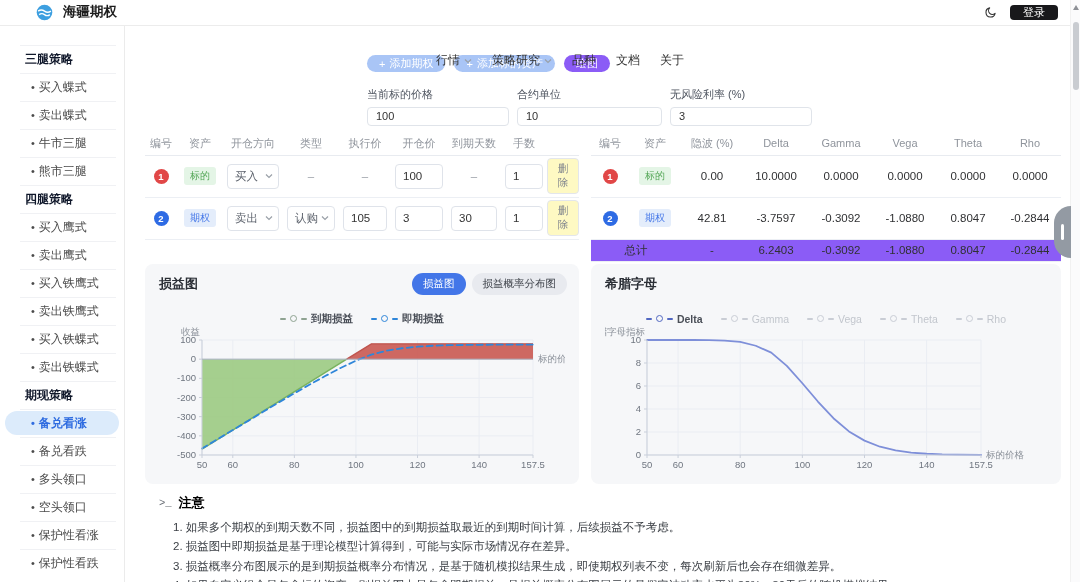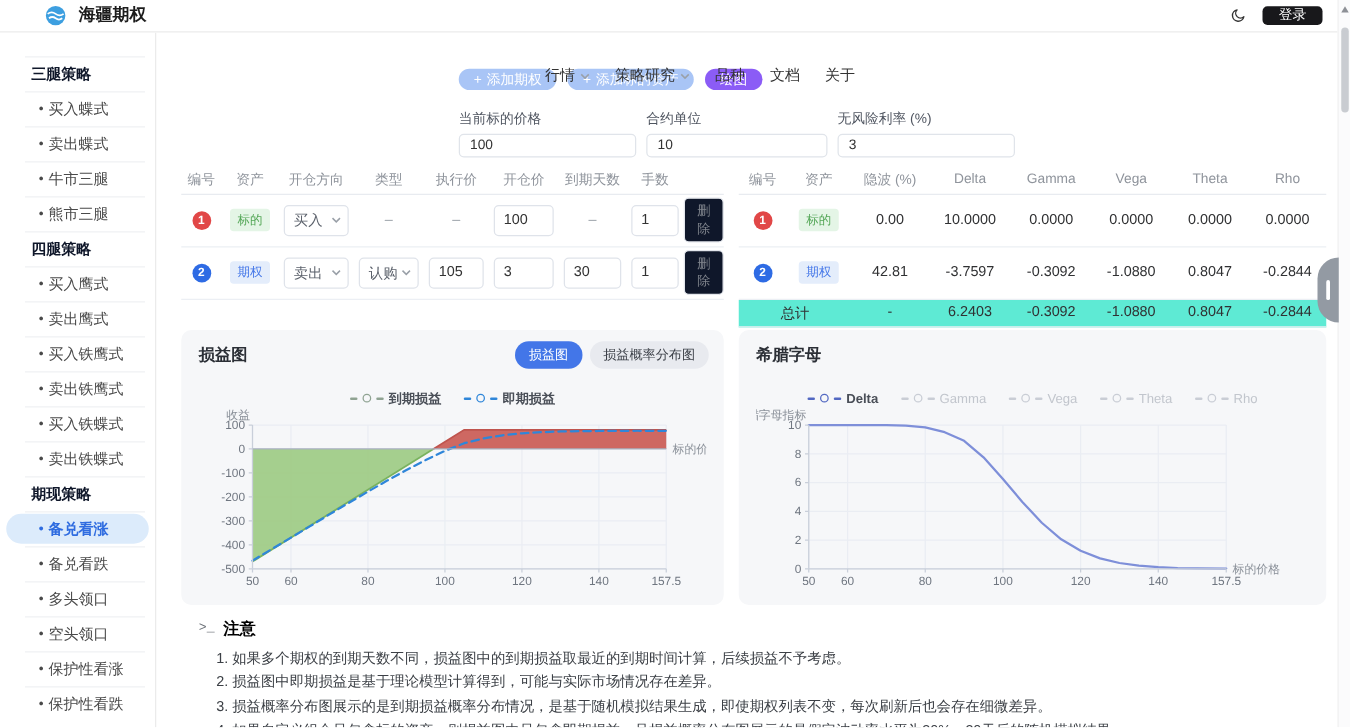--- a/index.html
+++ b/index.html
@@ -40,33 +40,33 @@
   .param label{display:block;font-size:11px;color:#4f5560;margin-bottom:4px;}
   .param input{width:100%;height:19px;border:1px solid #e0e4ea;border-radius:4px;font-size:11px;padding:0 8px;color:#333;outline:none;background:#fff;}
 
   
   .tables{display:flex;gap:12px;margin-top:6px;align-items:flex-start;}
   .tbl{font-size:11.5px;}
   .tbl-pos{width:434px;}
   .tbl-grk{width:470px;}
   .t-head{display:grid;align-items:center;height:24px;color:#8f949c;font-size:11px;border-bottom:1px solid #e8ebf0;}
   .t-row{display:grid;align-items:center;height:42px;border-bottom:1px solid #eceff4;color:#303133;}
-  .t-total{display:grid;align-items:center;height:22px;background:#5eead4;color:#303133;border-bottom:1px solid #eceff4;}
+  .t-total{display:grid;align-items:center;height:22px;background:#8b5cf6;color:#303133;border-bottom:1px solid #eceff4;}
   .tbl-pos .t-head,.tbl-pos .t-row{grid-template-columns:32px 46px 60px 56px 52px 56px 54px 46px 32px;}
   .tbl-grk .t-head,.tbl-grk .t-row,.tbl-grk .t-total{grid-template-columns:38px 52px 62px 66px 64px 64px 62px 62px;}
   .t-head span,.t-row>*, .t-total>*{text-align:center;}
   .num-circle{width:15px;height:15px;border-radius:50%;margin:0 auto;color:#fff;font-size:9.5px;font-weight:bold;display:flex;align-items:center;justify-content:center;}
   .num-red{background:#e14747;} .num-blue{background:#2e6be4;}
   .badge{display:inline-block;font-size:10px;padding:2px 6px;border-radius:3px;}
   .badge-green{background:#e4f5e6;color:#53a656;}
   .badge-blue{background:#e4edfb;color:#4376e8;}
   .cell-input{width:calc(100% - 8px);height:25px;border:1px solid #dfe3ea;border-radius:4px;font-size:11.5px;padding:0 7px;color:#333;outline:none;background:#fff;text-align:left;}
   .cell-select{width:calc(100% - 8px);height:25px;border:1px solid #dfe3ea;border-radius:4px;font-size:11.5px;padding:0 5px 0 7px;color:#5b616b;background:#fff;display:inline-flex;align-items:center;justify-content:space-between;cursor:pointer;}
   .dash{color:#9aa0a8;}
-  .del-btn{font-size:10.5px;color:#80858d;background:#0f172a;border:1px solid #e3e6ec;border-radius:4px;padding:3px 7px;cursor:pointer;}
+  .del-btn{font-size:10.5px;color:#80858d;background:#fef9c3;border:1px solid #e3e6ec;border-radius:4px;padding:3px 7px;cursor:pointer;}
 
   
   .panels{display:flex;gap:12px;margin-top:2px;}
   .panel{background:#f6f7f9;border-radius:8px;height:220px;padding:11px 14px;position:relative;}
   .panel-pnl{width:434px;} .panel-grk{width:470px;}
   .panel-head{height:37px;}
   .panel-title{font-size:13px;font-weight:700;color:#2b2f36;}
   .panel-sub{font-size:10.5px;color:#9aa0a8;margin-top:2px;}
   .toggles{position:absolute;top:9px;right:12px;display:flex;gap:6px;}
   .toggle{border:none;border-radius:999px;font-size:10.5px;padding:4px 11px;cursor:pointer;}

